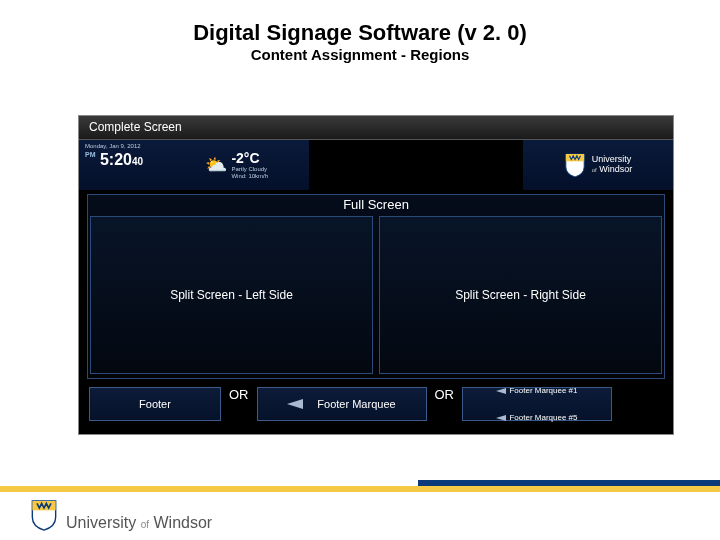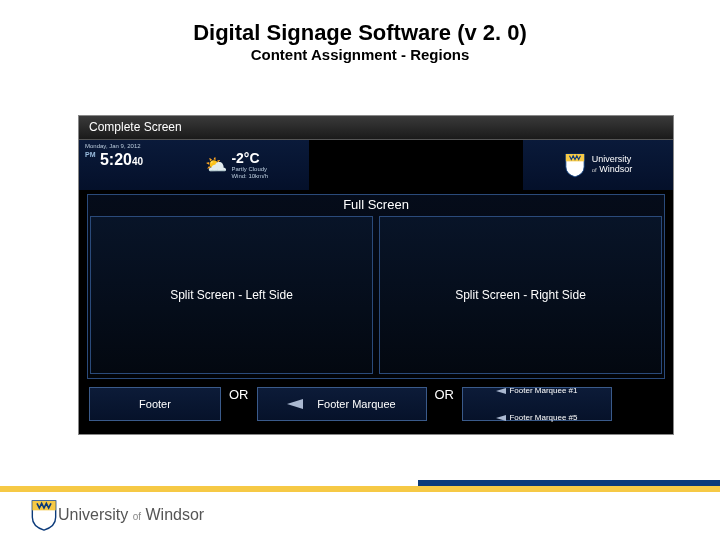--- a/index.html
+++ b/index.html
@@ -174,21 +174,22 @@
   .blue-bar {
     position: absolute;
     left: 58%; right: 0; top: 0;
     height: 8px;
     background: #0b3a7a;
   }
   .footer-logo {
     position: absolute;
     left: 30px; top: 18px;
     display: flex;
-    align-items: center;
+    align-items: flex-end;
+    gap: 8px;
   }
   .footer-logo .shield { width: 28px; height: 34px; }
   .footer-uni {
     font-size: 16px;
     color: #555;
   }
   .footer-uni .of { font-size: 10px; color: #888; }
   .footer-uni .windsor { font-weight: 400; }
 </style>
 </head>

